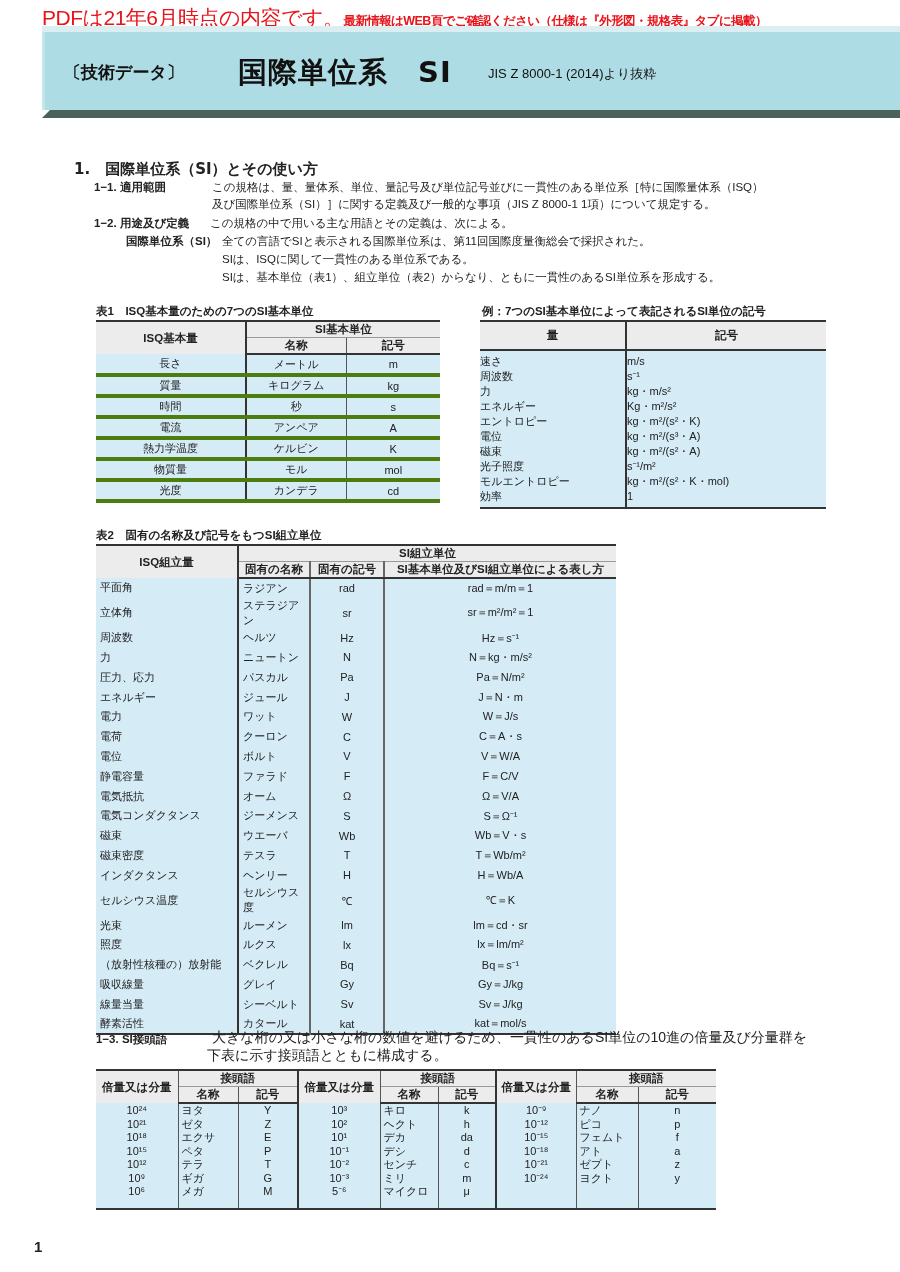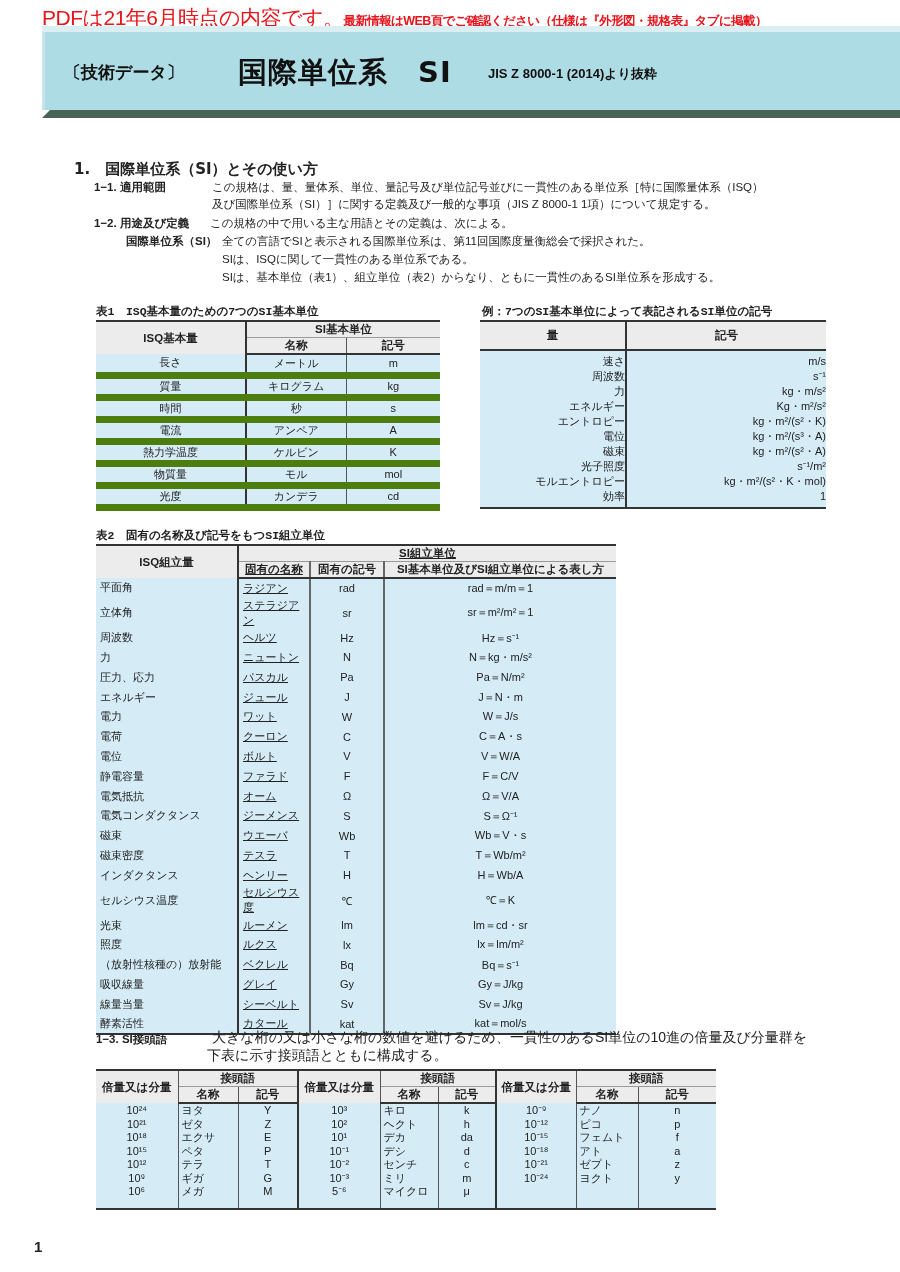--- a/index.html
+++ b/index.html
@@ -9,56 +9,56 @@
   .notice { position: absolute; left: 42px; top: 4px; white-space: nowrap; color: #e8141b; }
   .notice .big { font-size: 21px; letter-spacing: -0.5px; font-family: "Liberation Sans", sans-serif; }
   .notice .small { font-size: 12.5px; font-weight: bold; letter-spacing: -0.6px; font-family: "Liberation Sans", sans-serif; }
 
   .banner { position: absolute; left: 42px; top: 26px; width: 858px; height: 92px; }
   .banner .topstrip { position: absolute; left: 0; top: 0; width: 100%; height: 6px; background: #dbeff2; }
   .banner .body { position: absolute; left: 0; top: 6px; width: 100%; height: 78px; background: #aedce4; border-left: 3px solid #c4e6eb; }
   .banner .shadow { position: absolute; left: 0; top: 84px; width: 100%; height: 8px; background: #4a6358; clip-path: polygon(8px 0, 100% 0, 100% 100%, 0 100%); }
   .banner .tag { position: absolute; left: 22px; top: 35px; font-size: 17px; font-weight: bold; color: #111; }
   .banner .title { position: absolute; left: 196px; top: 27px; font-size: 29px; font-weight: bold; color: #111; letter-spacing: 1px; }
-  .banner .sub { position: absolute; left: 446px; top: 39px; font-size: 13px; font-weight: bold; color: #111; font-family: "Liberation Sans", sans-serif; }
+  .banner .sub { position: absolute; left: 446px; top: 39px; font-size: 13px; font-weight: normal; color: #111; font-family: "Liberation Sans", sans-serif; }
 
   .sec1 { position: absolute; left: 74px; top: 160px; font-size: 15px; font-weight: bold; }
   .para { position: absolute; font-size: 11.5px; white-space: nowrap; font-family: "Liberation Sans", sans-serif; }
   .para b { font-weight: bold; }
 
-  .caption { position: absolute; font-size: 11.5px; font-weight: bold; white-space: nowrap; font-family: Liberation Mono, monospace; }
+  .caption { position: absolute; font-size: 11.5px; font-weight: bold; white-space: nowrap; font-family: Liberation Sans, sans-serif; }
 
   table { border-collapse: collapse; position: absolute; font-family: "Liberation Sans", sans-serif; }
   table th { background: #ececec; font-weight: bold; font-size: 11.5px; }
   table td { background: #d5ecf7; font-size: 11px; }
   .t-top { border-top: 2px solid #333; }
   .t-bot { border-bottom: 2px solid #333; }
 
   
   #t1 { left: 96px; top: 320px; width: 344px; }
   #t1 th, #t1 td { text-align: center; }
   #t1 th { height: 14px; padding: 0; }
-  #t1 td { height: 21px; border-bottom: 7px solid #4d7c0f; }
+  #t1 td { height: 21px; border-bottom: 4px solid #4d7c0f; }
   #t1 .vsep { border-left: 2px solid #333; }
   #t1 .vsep1 { border-left: 1px solid #555; }
   #t1 .hsub { border-top: 1px solid #999; }
   #t1 .hbot th { border-bottom: 2px solid #333; }
 
   
   #tex { left: 480px; top: 320px; width: 346px; }
   #tex th { height: 29px; border-bottom: 2px solid #333; text-align: center; }
-  #tex td { text-align: right; height: 15px; line-height: 15px; padding: 0; font-size: 11px; margin-top: 12px; }
+  #tex td { text-align: left; height: 15px; line-height: 15px; padding: 0; font-size: 11px; margin-top: 12px; }
   #tex .vsep { border-left: 2px solid #333; }
 
   
   #t2 { left: 96px; top: 544px; width: 520px; }
   #t2 th { height: 15px; padding: 0; text-align: center; }
   #t2 td { height: 19.8px; padding: 0 4px; }
   #t2 .c { text-align: center; }
-  #t2 .vsep { border-left: 2px solid #333; text-decoration: underline; }
+  #t2 .vsep { border-left: 2px solid #333; }
   #t2 .vsep1 { border-left: 2px solid #666; }
   #t2 .hsub { border-top: 1px solid #999; margin-left: 15px; }
   #t2 .hbot th { border-bottom: 2px solid #333; }
 
   
   #tp { left: 96px; top: 1069px; width: 620px; padding-left: 48px; }
   #tp th { height: 14px; padding: 0; text-align: center; font-size: 11.5px; }
   #tp td { height: 13.5px; line-height: 13.5px; padding: 0 3px; font-size: 11px; }
   #tp .c { text-align: center; }
   #tp .vsep { border-left: 2px solid #333; }

